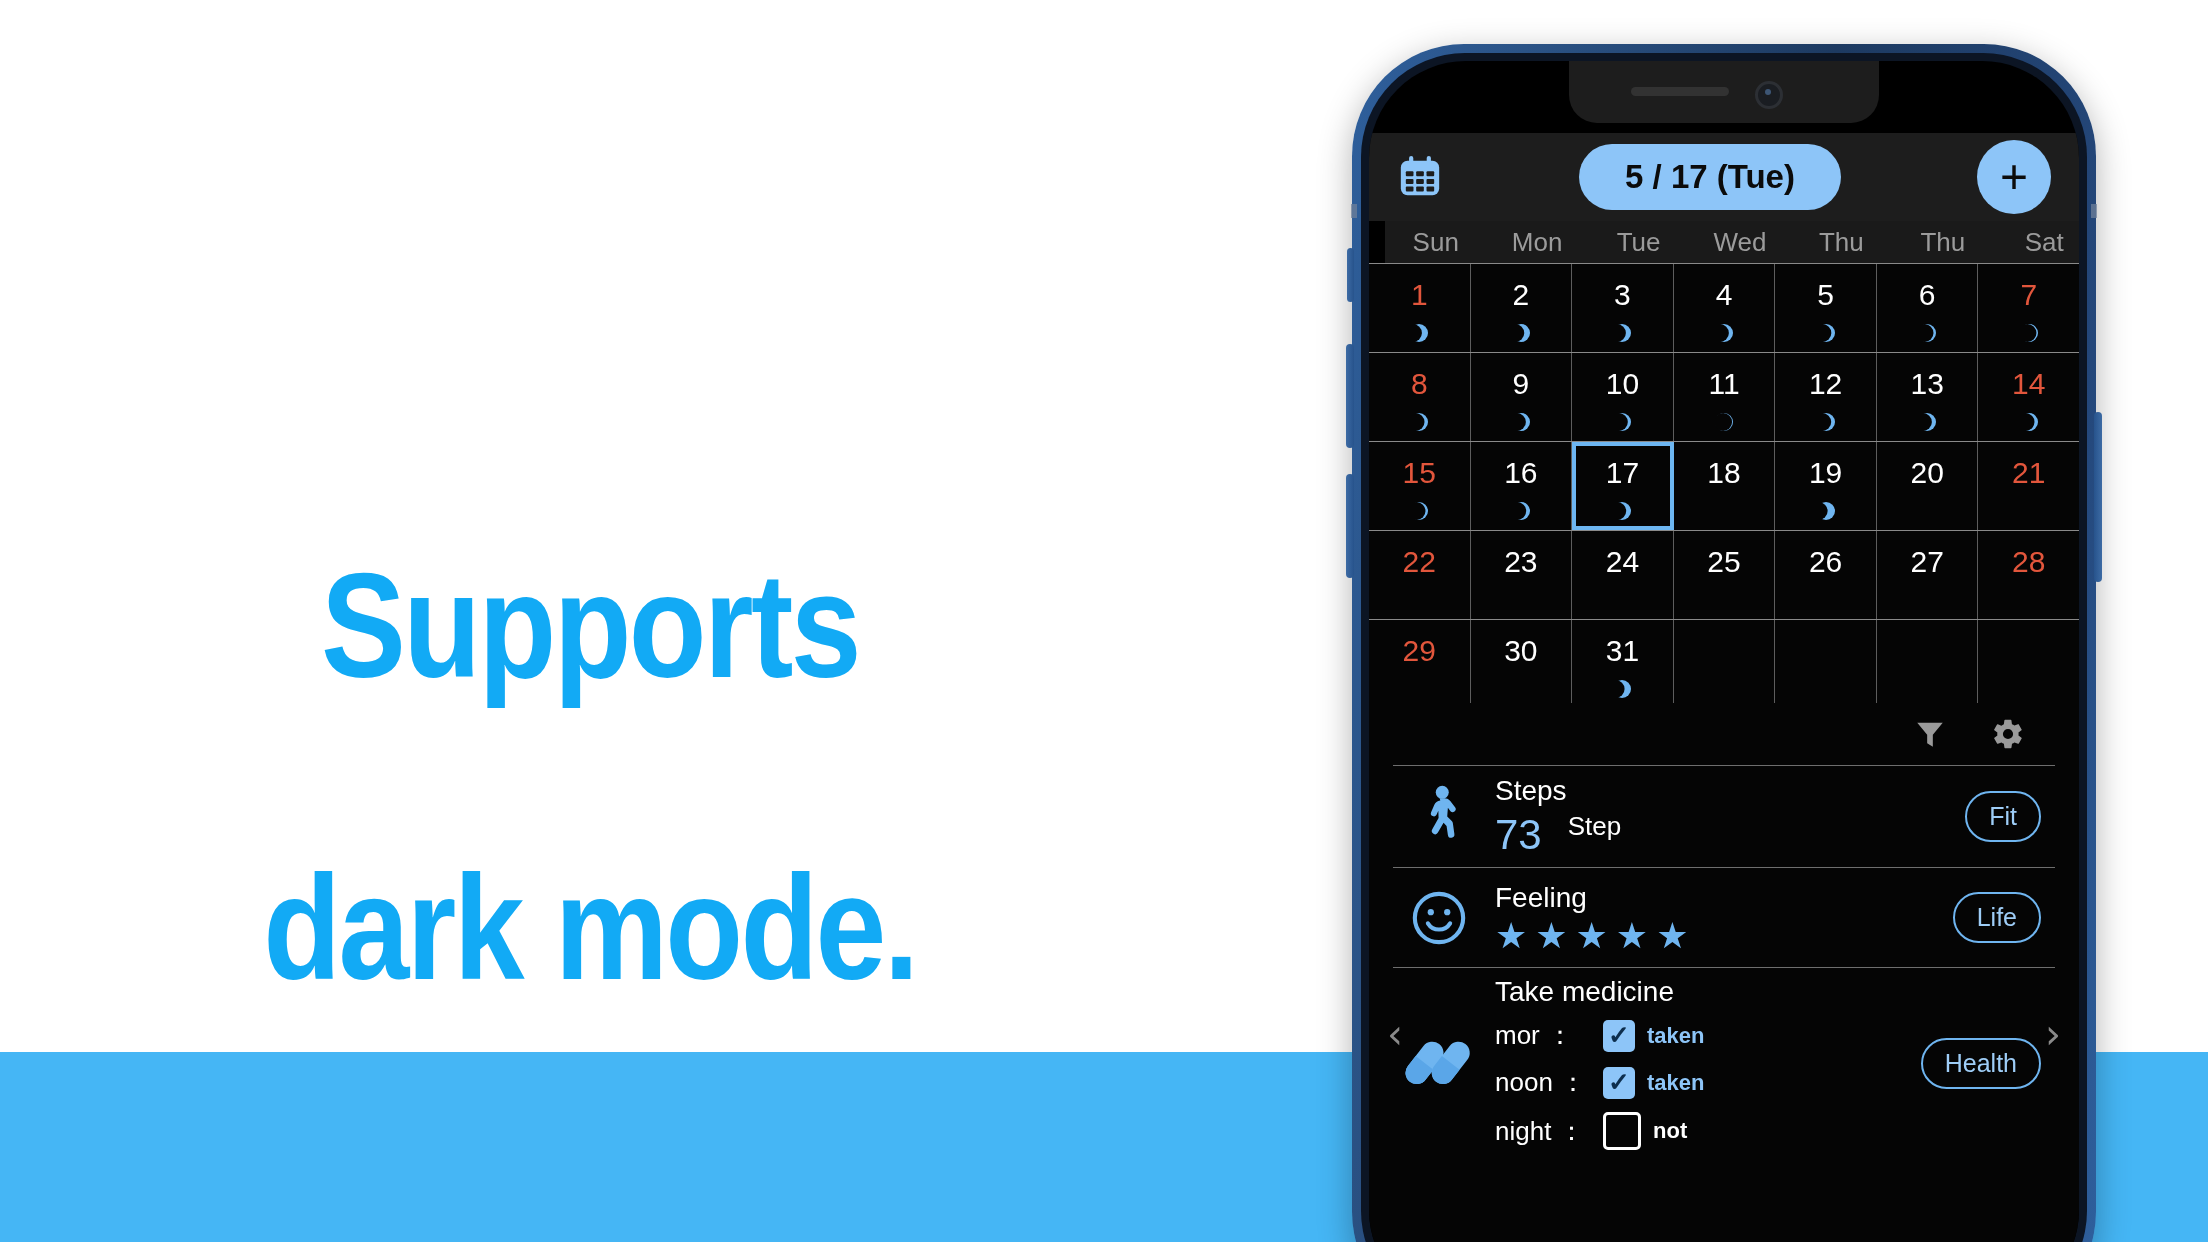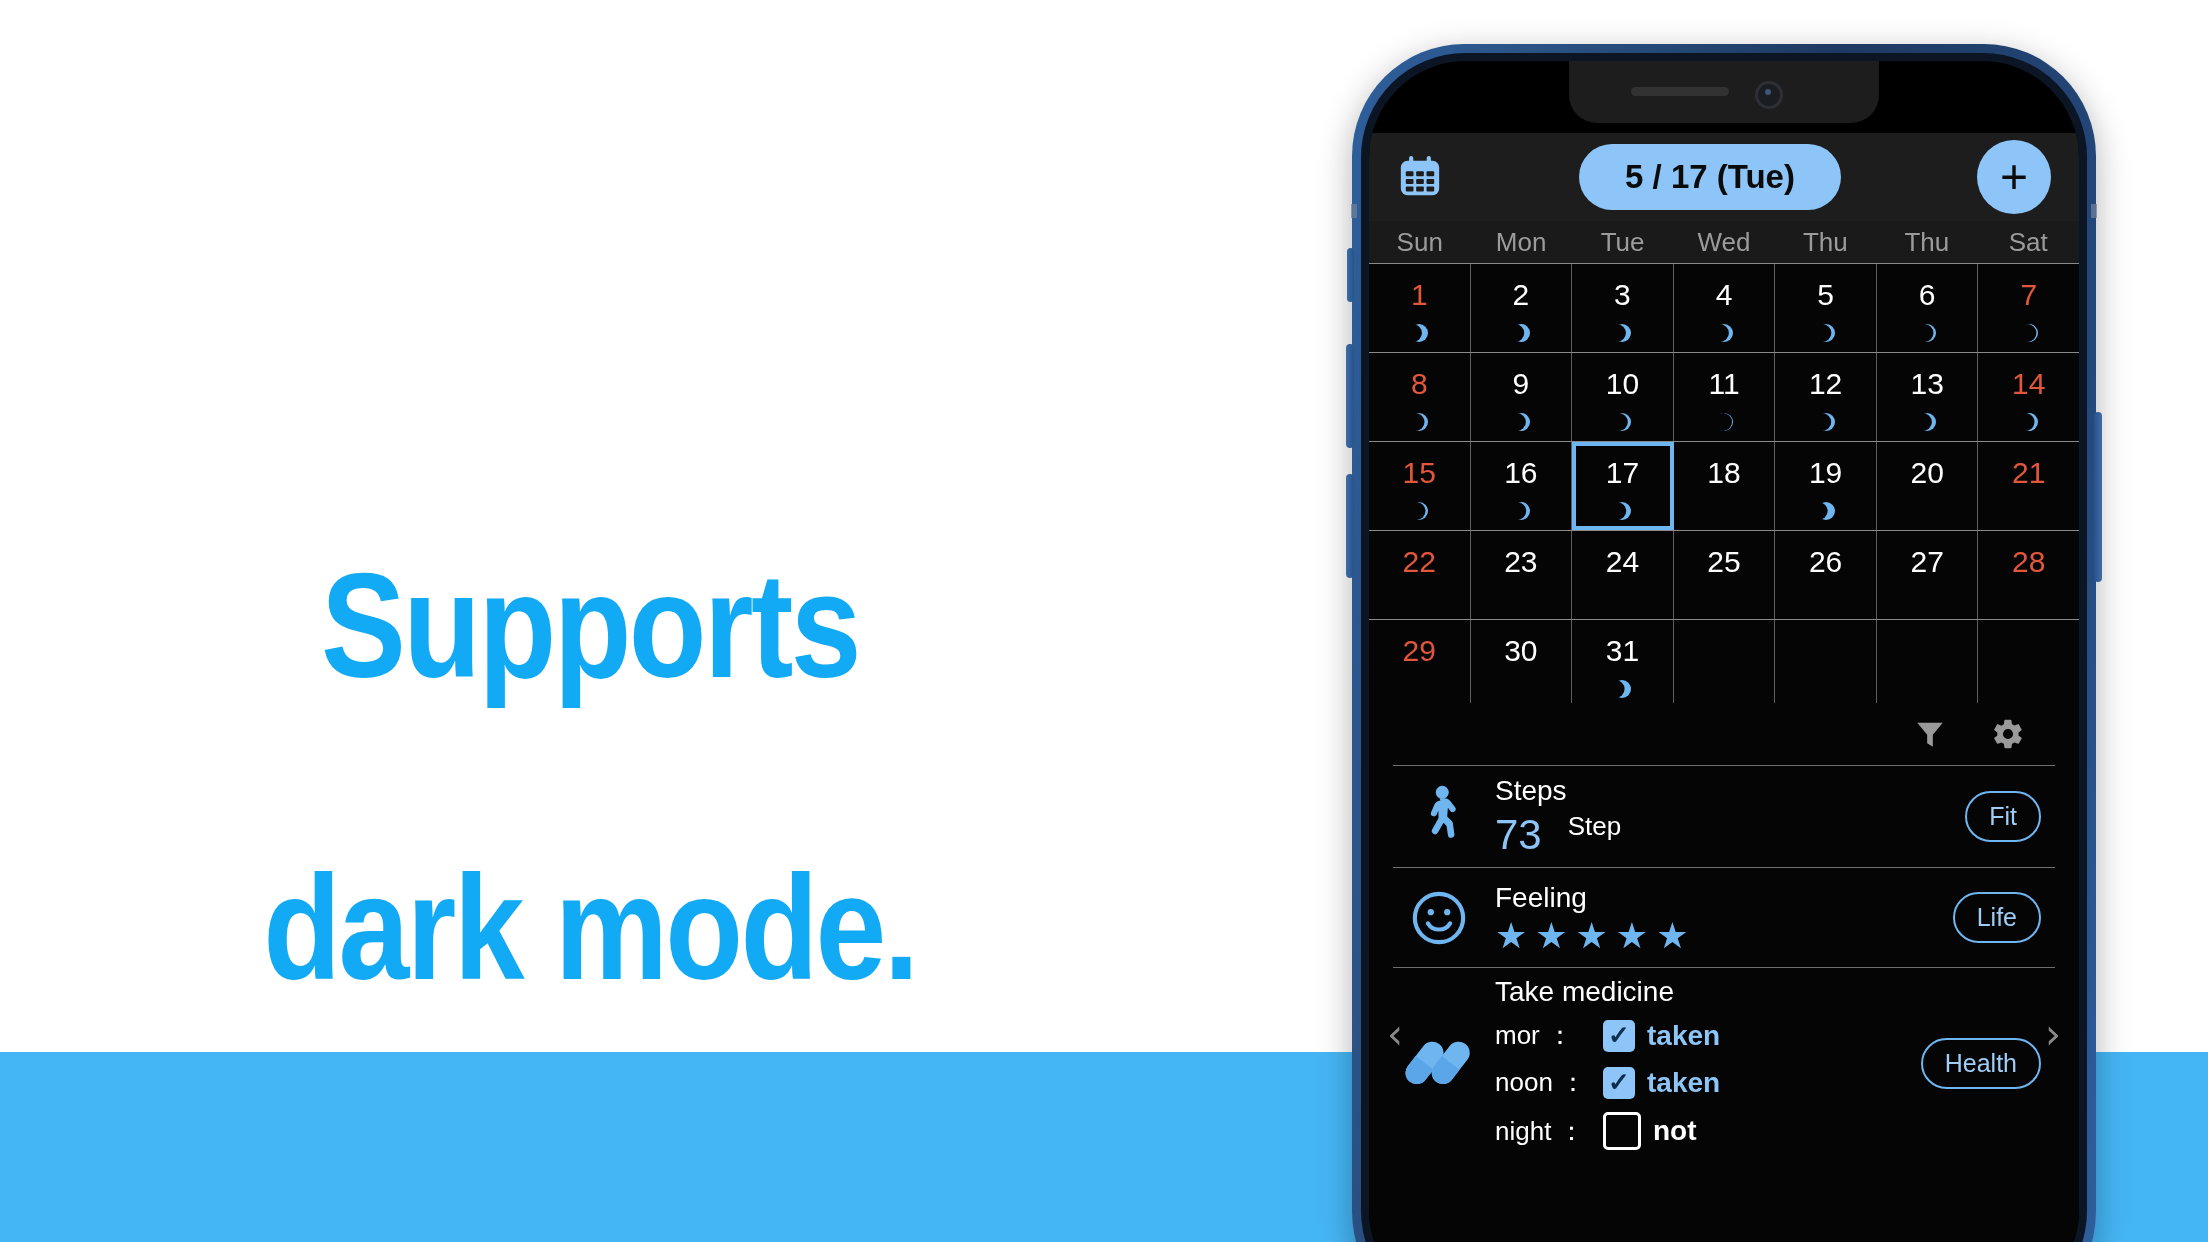--- a/index.html
+++ b/index.html
@@ -110,21 +110,21 @@
     font-size:33px;font-weight:bold;white-space:nowrap;
   }
   #add-btn{
     width:74px;height:74px;border-radius:50%;background:#8dc5f8;
     display:flex;align-items:center;justify-content:center;
     color:#0b0b0b;font-size:48px;line-height:1;font-weight:300;
   }
 
   
   #weekday-row{
-    position:absolute;left:0;top:160px;width:100%;height:42px;
+    position:absolute;left:16px;top:160px;width:100%;height:42px;
     background:#1a1a1a;display:flex;z-index:2;
   }
   #weekday-row .wd{
     flex:1;text-align:center;color:#9b9b9b;font-size:26px;line-height:42px;
   }
 
   
   #calendar{
     position:absolute;left:0;top:202px;width:100%;
     border-top:1px solid #8a8a8a;
@@ -192,21 +192,21 @@
   .med-rows{display:flex;flex-direction:column;gap:12px;}
   .med-row{display:flex;align-items:center;gap:12px;}
   .med-label{color:#ffffff;font-size:26px;min-width:96px;}
   .chk{
     width:32px;height:32px;border-radius:5px;
     display:flex;align-items:center;justify-content:center;
     font-size:26px;font-weight:bold;
   }
   .chk.on{background:#8dc5f8;color:#0d2e4d;}
   .chk.off{background:transparent;border:3px solid #ffffff;}
-  .med-state{font-size:28px;font-weight:bold;}
+  .med-state{font-size:22px;font-weight:bold;}
   .med-state.on{color:#8dc5f8;}
   .med-state.off{color:#ffffff;}
   .arrow-nav{
     position:absolute;color:#8a8a8a;font-size:40px;line-height:1;top:46px;
     font-family:"DejaVu Sans", sans-serif;
   }
   #med-prev{left:-6px;}
   #med-next{right:-6px;}
 </style>
 </head>

